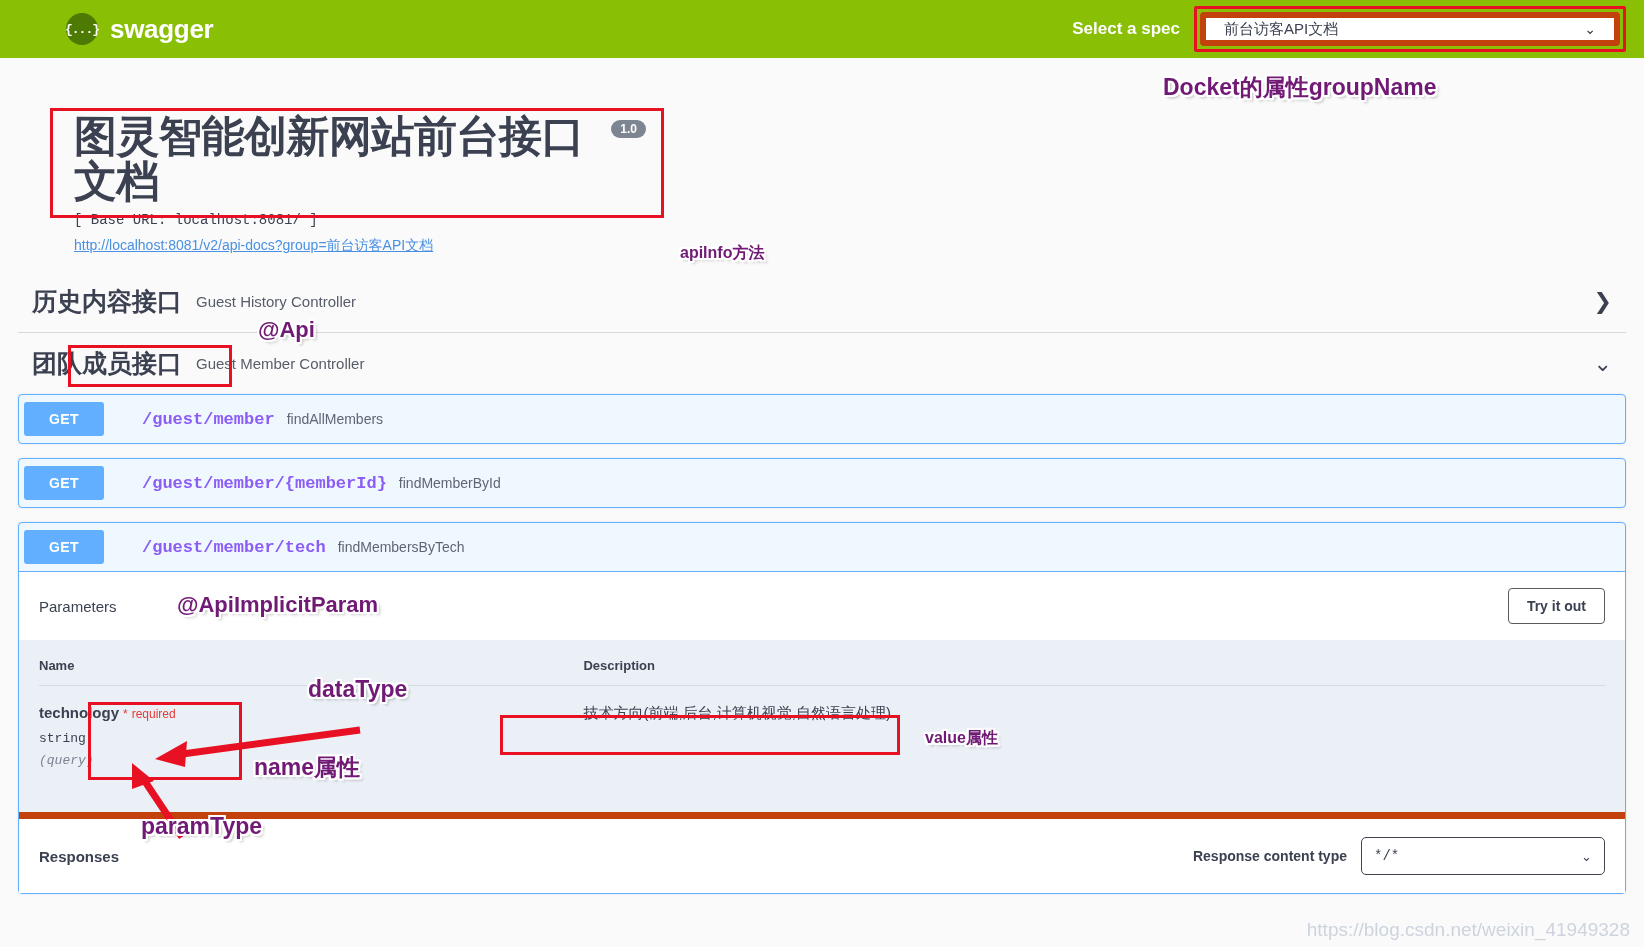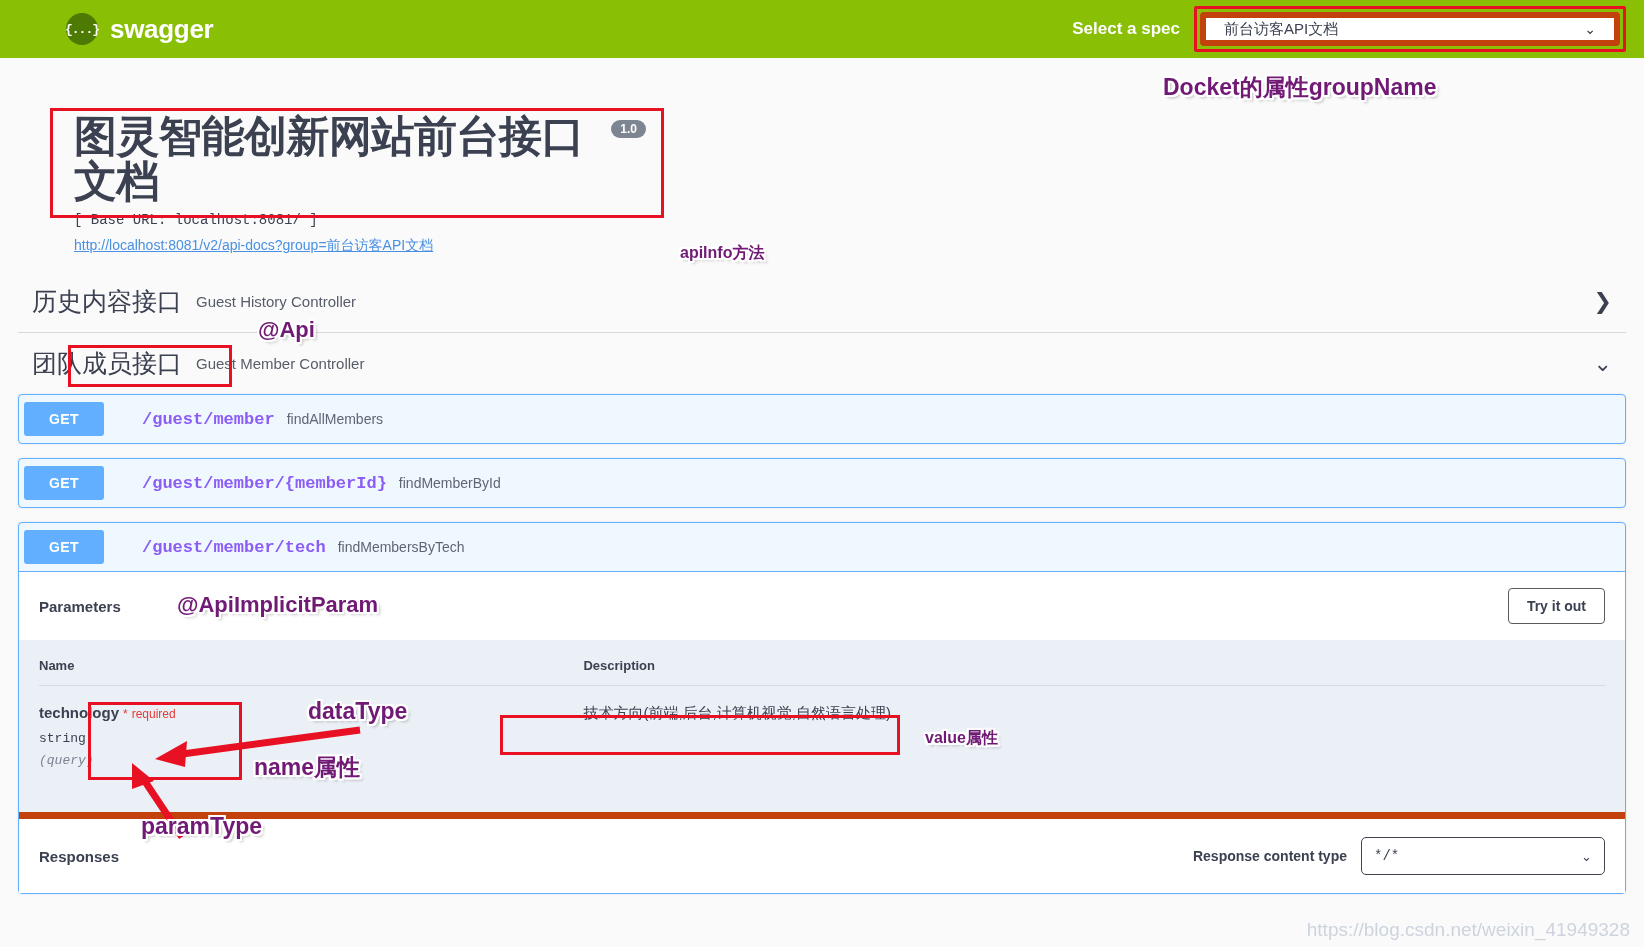--- a/index.html
+++ b/index.html
@@ -113,21 +113,21 @@
   
   .tag-section { margin: 0 18px; }
   .tag-header {
     display: flex; align-items: center;
     padding: 14px 14px 14px 14px;
     border-bottom: 1px solid #d9d9d9;
     position: relative;
   }
   .tag-header.nob { border-bottom: none; }
   .tag-name {
-    font-size: 25px; font-weight: 400; color: #3b4151;
+    font-size: 25px; font-weight: 700; color: #3b4151;
   }
   .tag-desc { font-size: 15px; color: #3b4151; margin-left: 14px; opacity: .85; }
   .tag-chev {
     margin-left: auto; color: #3b4151; font-size: 22px; line-height: 1;
   }
 
   
   .op-list { margin: 0 18px; }
   .op {
     border: 1px solid #61affe;
@@ -160,21 +160,21 @@
     font-size: 14px; color: #3b4151; margin-left: 12px; opacity: .8;
   }
 
   .op-body { background: #ffffff; border-top: 1px solid #61affe; }
   .params-head {
     display: flex; align-items: center;
     padding: 16px 20px;
     background: #ffffff;
     position: relative;
   }
-  .params-title { font-size: 15px; font-weight: 700; color: #3b4151; }
+  .params-title { font-size: 15px; font-weight: 400; color: #3b4151; }
   .tryit {
     margin-left: auto;
     border: 1px solid #585c5f;
     background: #ffffff;
     color: #3b4151;
     font-size: 14px; font-weight: 700;
     border-radius: 4px;
     padding: 9px 18px;
     cursor: pointer;
     font-family: inherit;
@@ -366,18 +366,18 @@
 </svg>
 <svg class="arrow" style="left:110px; top:755px; width:140px; height:90px;" viewBox="0 0 140 90">
   <path d="M 72 82 L 32 22" stroke="#e81123" stroke-width="7" fill="none"></path>
   <path d="M 22 8 L 44 26 L 22 34 Z" fill="#e81123"></path>
 </svg>
 
 <div class="anno" style="left:1163px; top:72px; font-size:23px;">Docket的属性groupName</div>
 <div class="anno" style="left:680px; top:200px; font-size:16px;margin-top:43px;">apiInfo方法</div>
 <div class="anno" style="left:258px; top:317px; font-size:22px;">@Api</div>
 <div class="anno" style="left:177px; top:592px; font-size:22px;">@ApiImplicitParam</div>
-<div class="anno" style="left:308px; top:698px; font-size:23px;">dataType</div>
+<div class="anno" style="left:308px; top:676px; font-size:23px;">dataType</div>
 <div class="anno" style="left:254px; top:752px; font-size:23px;">name属性</div>
 <div class="anno" style="left:141px; top:813px; font-size:23px;text-align:center;">paramType</div>
 <div class="anno" style="left:925px; top:728px; font-size:16px;">value属性</div>
 
 <div class="watermark">https://blog.csdn.net/weixin_41949328</div>
 
 </body></html>

